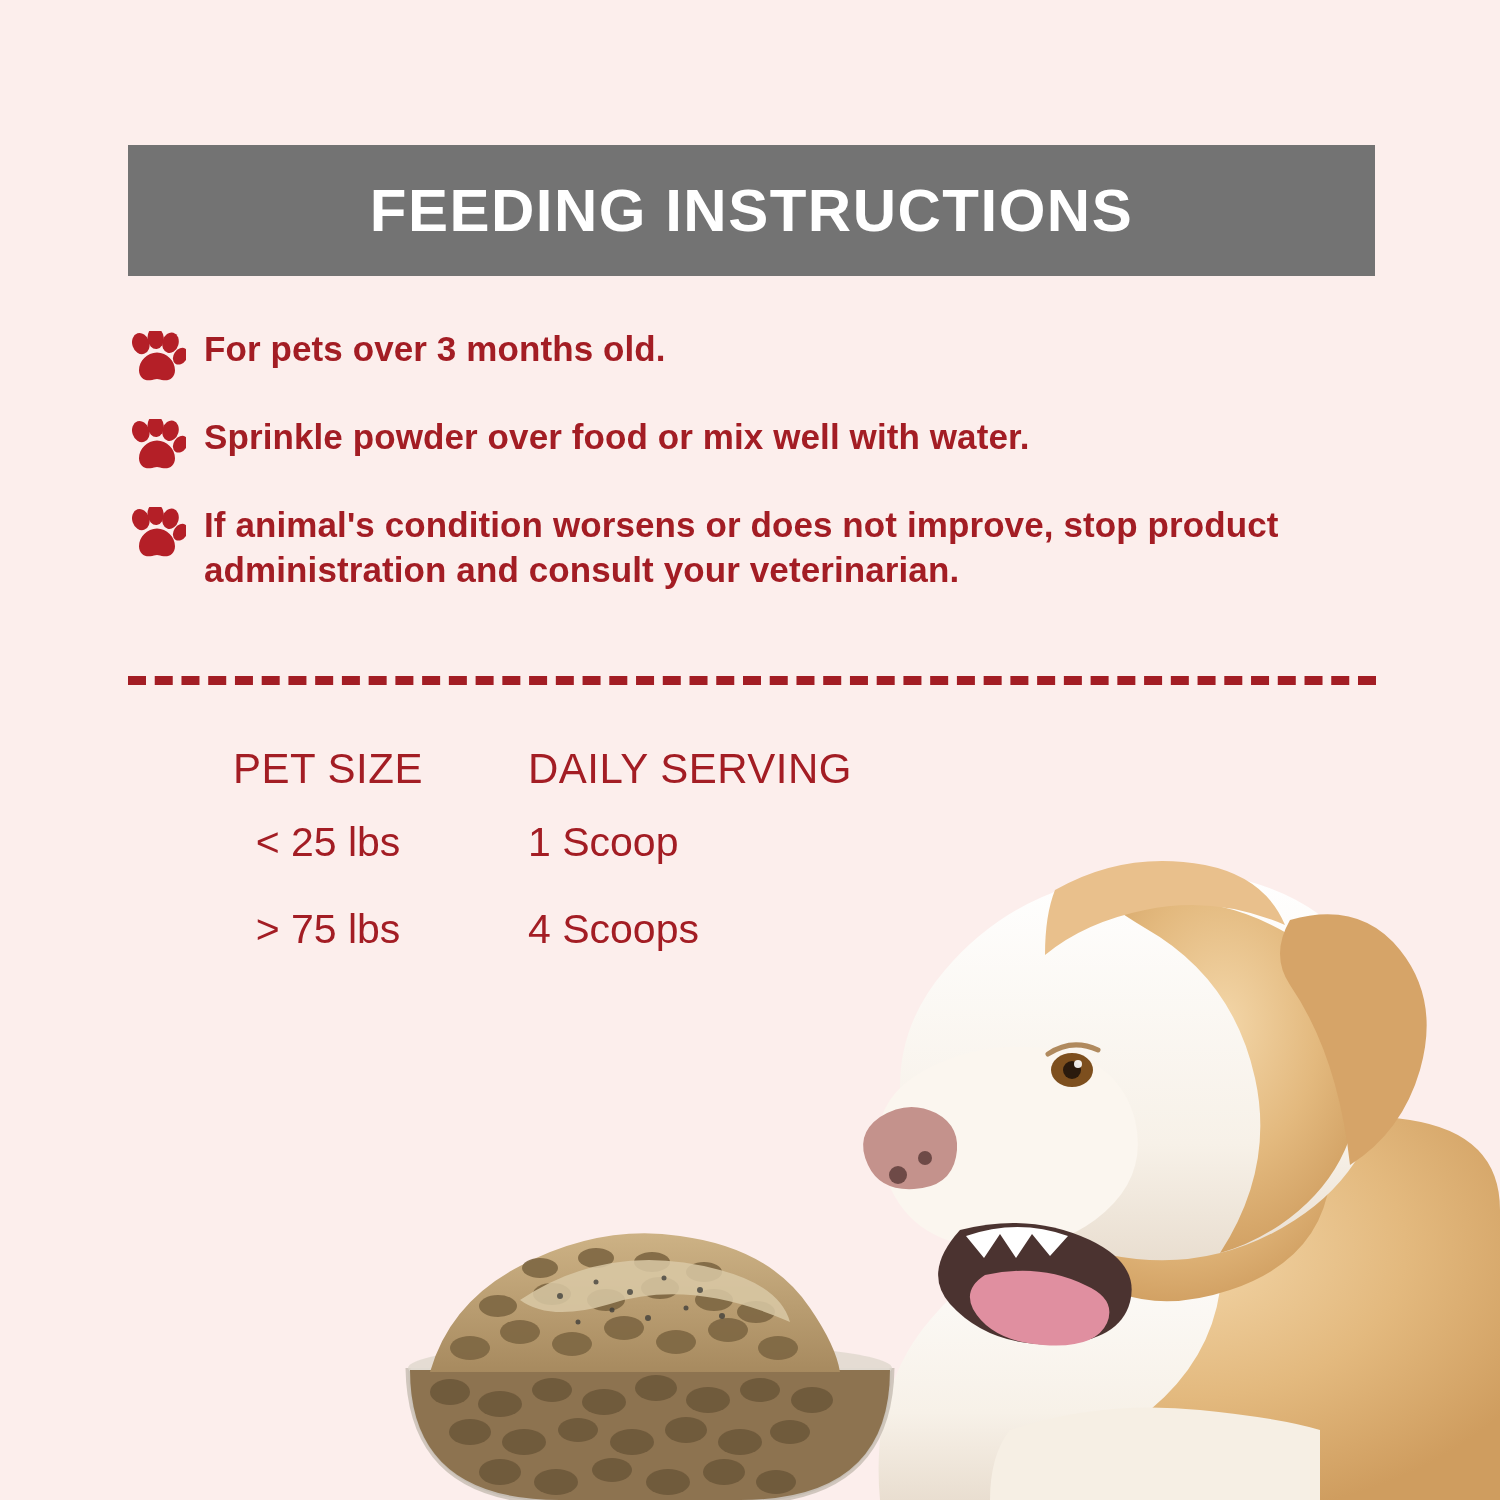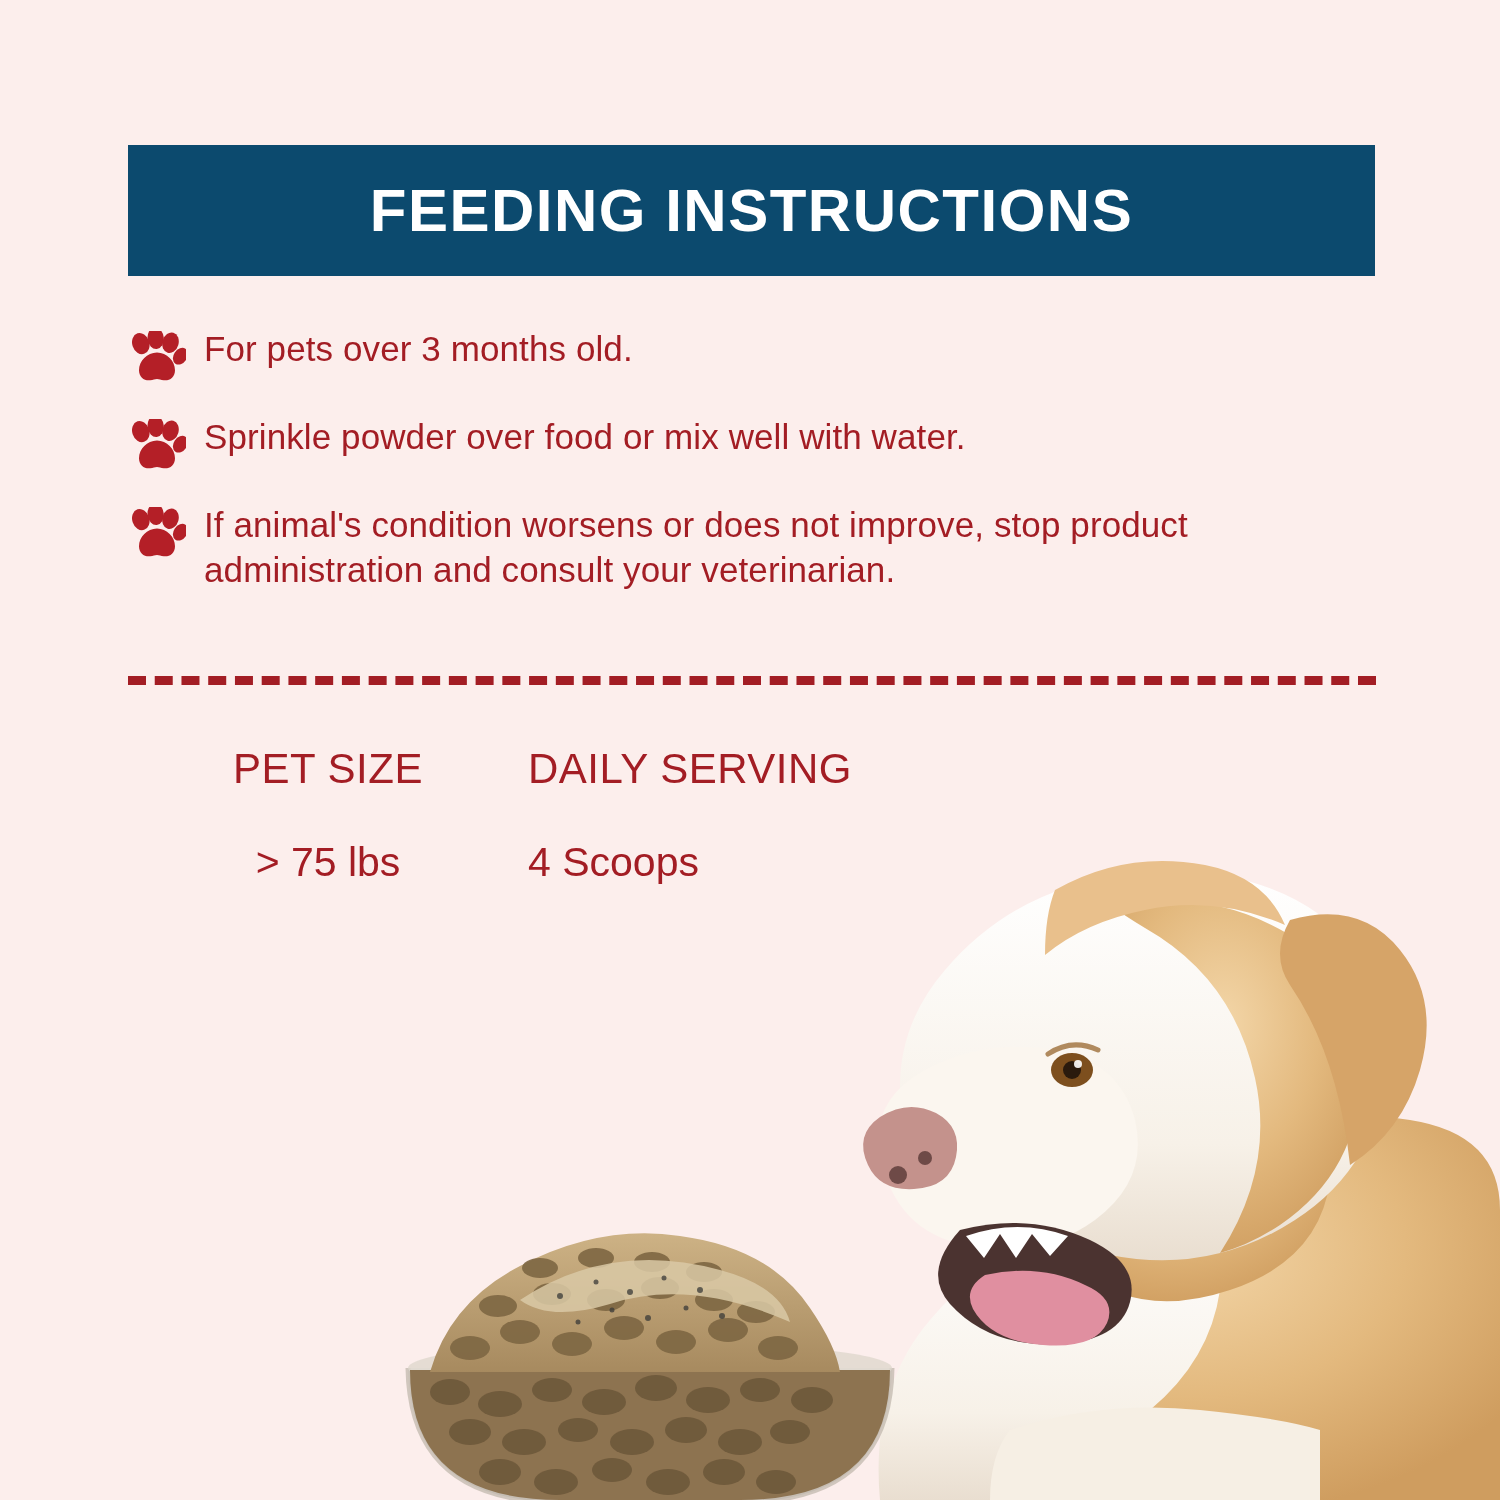--- a/index.html
+++ b/index.html
@@ -21,21 +21,21 @@
     overflow: hidden;
   }
 
   
   .header-banner {
     position: absolute;
     left: 128px;
     top: 145px;
     width: 1247px;
     height: 131px;
-    background: #0c4a6e;
+    background: #737373;
     display: flex;
     align-items: center;
     justify-content: center;
   }
   .header-title {
     color: #ffffff;
     font-size: 60px;
     font-weight: bold;
     letter-spacing: 1.5px;
     font-family: "Liberation Sans", sans-serif;
@@ -58,21 +58,21 @@
   .paw-icon {
     flex: 0 0 auto;
     width: 58px;
     height: 54px;
     margin-right: 18px;
     margin-top: 6px;
   }
   .bullet-text {
     color: #a31d24;
     font-size: 35px;
-    font-weight: normal;
+    font-weight: bold;
     line-height: 1.28;
     letter-spacing: 0.1px;
     padding-top: 2px;
   }
 
   
   .divider {
     position: absolute;
     left: 128px;
     top: 676px;
@@ -179,20 +179,24 @@
   </div>
 
   <div class="divider"></div>
 
   <div class="table">
     <div class="table-head">
       <div class="th col-size">PET SIZE</div>
       <div class="th col-serving">DAILY SERVING</div>
     </div>
 
+    <div class="table-row">
+      <div class="td col-size">&lt; 25 lbs</div>
+      <div class="td col-serving">1 Scoop</div>
+    </div>
 
     <div class="table-row">
     </div>
 
     <div class="table-row">
       <div class="td col-size">&gt; 75 lbs</div>
       <div class="td col-serving">4 Scoops</div>
     </div>
   </div>
 

